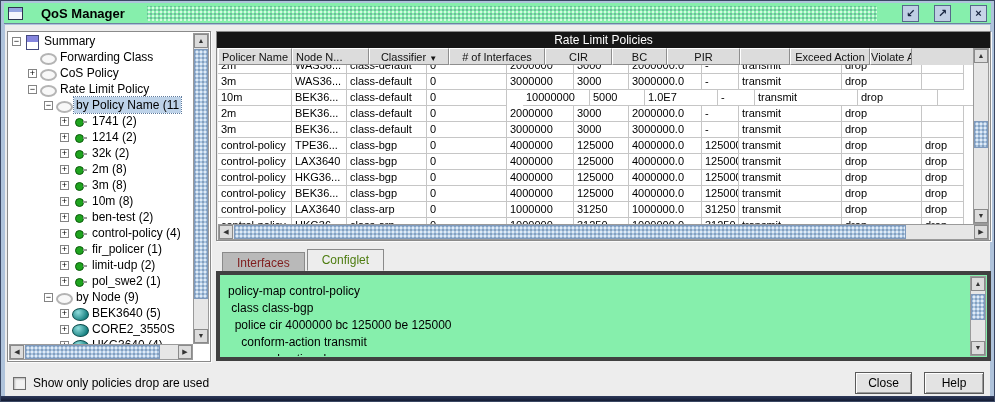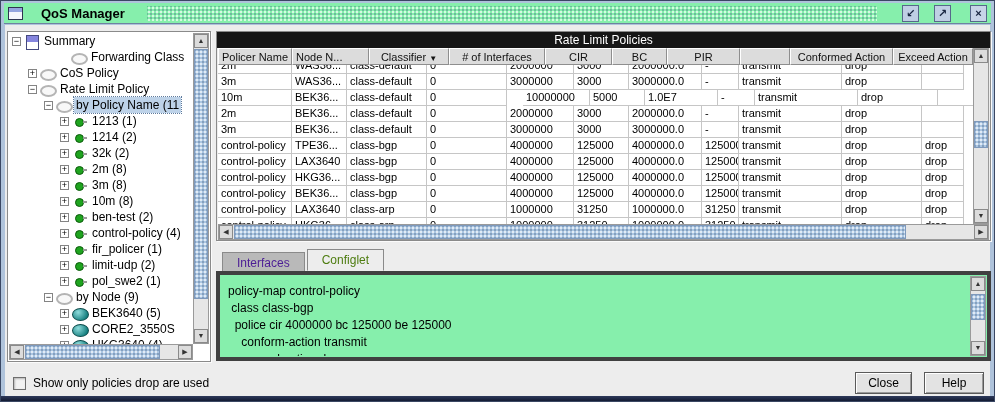--- a/index.html
+++ b/index.html
@@ -66,21 +66,21 @@
                    overflow:hidden; background:#fff; }
   .rows-inner { margin-top:-7px; }
   .drow { display:flex; height:16px; }
   .dcell { flex:none; font-size:11px; line-height:15px; color:#000; padding-left:3px;
            border-right:1px solid #C6C6C6; border-bottom:1px solid #C6C6C6;
            white-space:nowrap; overflow:hidden; }
   
   .tabs { position:absolute; top:0; left:0; height:22px; display:flex; align-items:flex-end; padding-left:6px; }
   .tab { font-size:12px; padding:3px 14px; border:1px solid #8A8A8A; margin-right:2px;
          position:relative; white-space:nowrap; }
-  .tab.off { background:#B9B9B9; color:#4c1d95; height:19px; border-bottom:none; }
+  .tab.off { background:#B9B9B9; color:#7f1d1d; height:19px; border-bottom:none; }
   .tab.on  { background:#EDEDED; color:#4d7c0f; height:22px; border-bottom:1px solid #EDEDED; z-index:2; }
   .tab-content { position:absolute; top:22px; left:0; right:0; bottom:0;
                  border:4px solid #404040; background:#86efac; }
   .config-pre { position:absolute; left:2px; top:1px; right:19px; bottom:1px; overflow:hidden;
                 font-family:"Liberation Sans","DejaVu Sans",sans-serif; font-size:12px;
                 line-height:17px; padding:7px 0 0 6px; white-space:pre; color:#000; }
   
   .footer-check { position:absolute; left:8px; top:351px; display:flex; align-items:center; }
   .checkbox { width:13px; height:13px; background:#F2F2F2; border:1px solid #6E6E6E;
               box-shadow:inset 1px 1px 2px rgba(0,0,0,.25); margin-right:7px; }
@@ -107,21 +107,21 @@
 
   <div class="body">
 
     <div class="panel" style="left:2px; top:6px; width:204px; height:331px;">
       <div class="tree-viewport">
           <div class="trow" style="padding-left: 3px;">
             <span class="exp minus">−</span>
             <span class="ticon doc"></span>
             <span class="tlabel">Summary</span>
           </div>
-          <div class="trow" style="padding-left: 19px; margin-left: 31px;">
+          <div class="trow" style="padding-left: 19px;">
             <span class="exp none"></span>
             <span class="ticon cloud"></span>
             <span class="tlabel">Forwarding Class</span>
           </div>
           <div class="trow" style="padding-left: 19px;">
             <span class="exp plus">+</span>
             <span class="ticon cloud"></span>
             <span class="tlabel">CoS Policy</span>
           </div>
           <div class="trow" style="padding-left: 19px;">
@@ -130,21 +130,21 @@
             <span class="tlabel">Rate Limit Policy</span>
           </div>
           <div class="trow" style="padding-left: 35px;">
             <span class="exp minus">−</span>
             <span class="ticon cloud"></span>
             <span class="tlabel sel">by Policy Name (11</span>
           </div>
           <div class="trow" style="padding-left: 51px;">
             <span class="exp plus">+</span>
             <span class="ticon policy"></span>
-            <span class="tlabel">1213 (1)</span>
+            <span class="tlabel">1741 (2)</span>
           </div>
           <div class="trow" style="padding-left: 51px;">
             <span class="exp plus">+</span>
             <span class="ticon policy"></span>
             <span class="tlabel">1214 (2)</span>
           </div>
           <div class="trow" style="padding-left: 51px;">
             <span class="exp plus">+</span>
             <span class="ticon policy"></span>
             <span class="tlabel">32k (2)</span>
@@ -228,21 +228,20 @@
       <div class="table-title">Rate Limit Policies</div>
       <div class="theader">
           <div class="hcell" style="width: 74px; text-align: left; padding-left: 3px;">Policer Name</div>
           <div class="hcell" style="width: 77px; text-align: left; padding-left: 3px;">Node N...</div>
           <div class="hcell" style="width: 80px;">Classifier<span class="sort">▼</span></div>
           <div class="hcell" style="width: 96px;"># of Interfaces</div>
           <div class="hcell" style="width: 67px;">CIR</div>
           <div class="hcell" style="width: 55px;">BC</div>
           <div class="hcell" style="width: 73px;">PIR</div>
           <div class="hcell" style="width: 37px; padding-left: 48px;">BE</div>
-          <div class="hcell" style="width: 103px;">Conformed Action</div>
           <div class="hcell" style="width: 80px;">Exceed Action</div>
           <div class="hcell" style="width: 42px;">Violate A</div>
         </div>
       <div class="rows-viewport">
         <div class="rows-inner">
             <div class="drow">
               <div class="dcell" style="width: 74px;">2m</div>
               <div class="dcell" style="width: 55px;">WAS36...</div>
               <div class="dcell" style="width: 80px;">class-default</div>
               <div class="dcell" style="width: 80px;">0</div>

